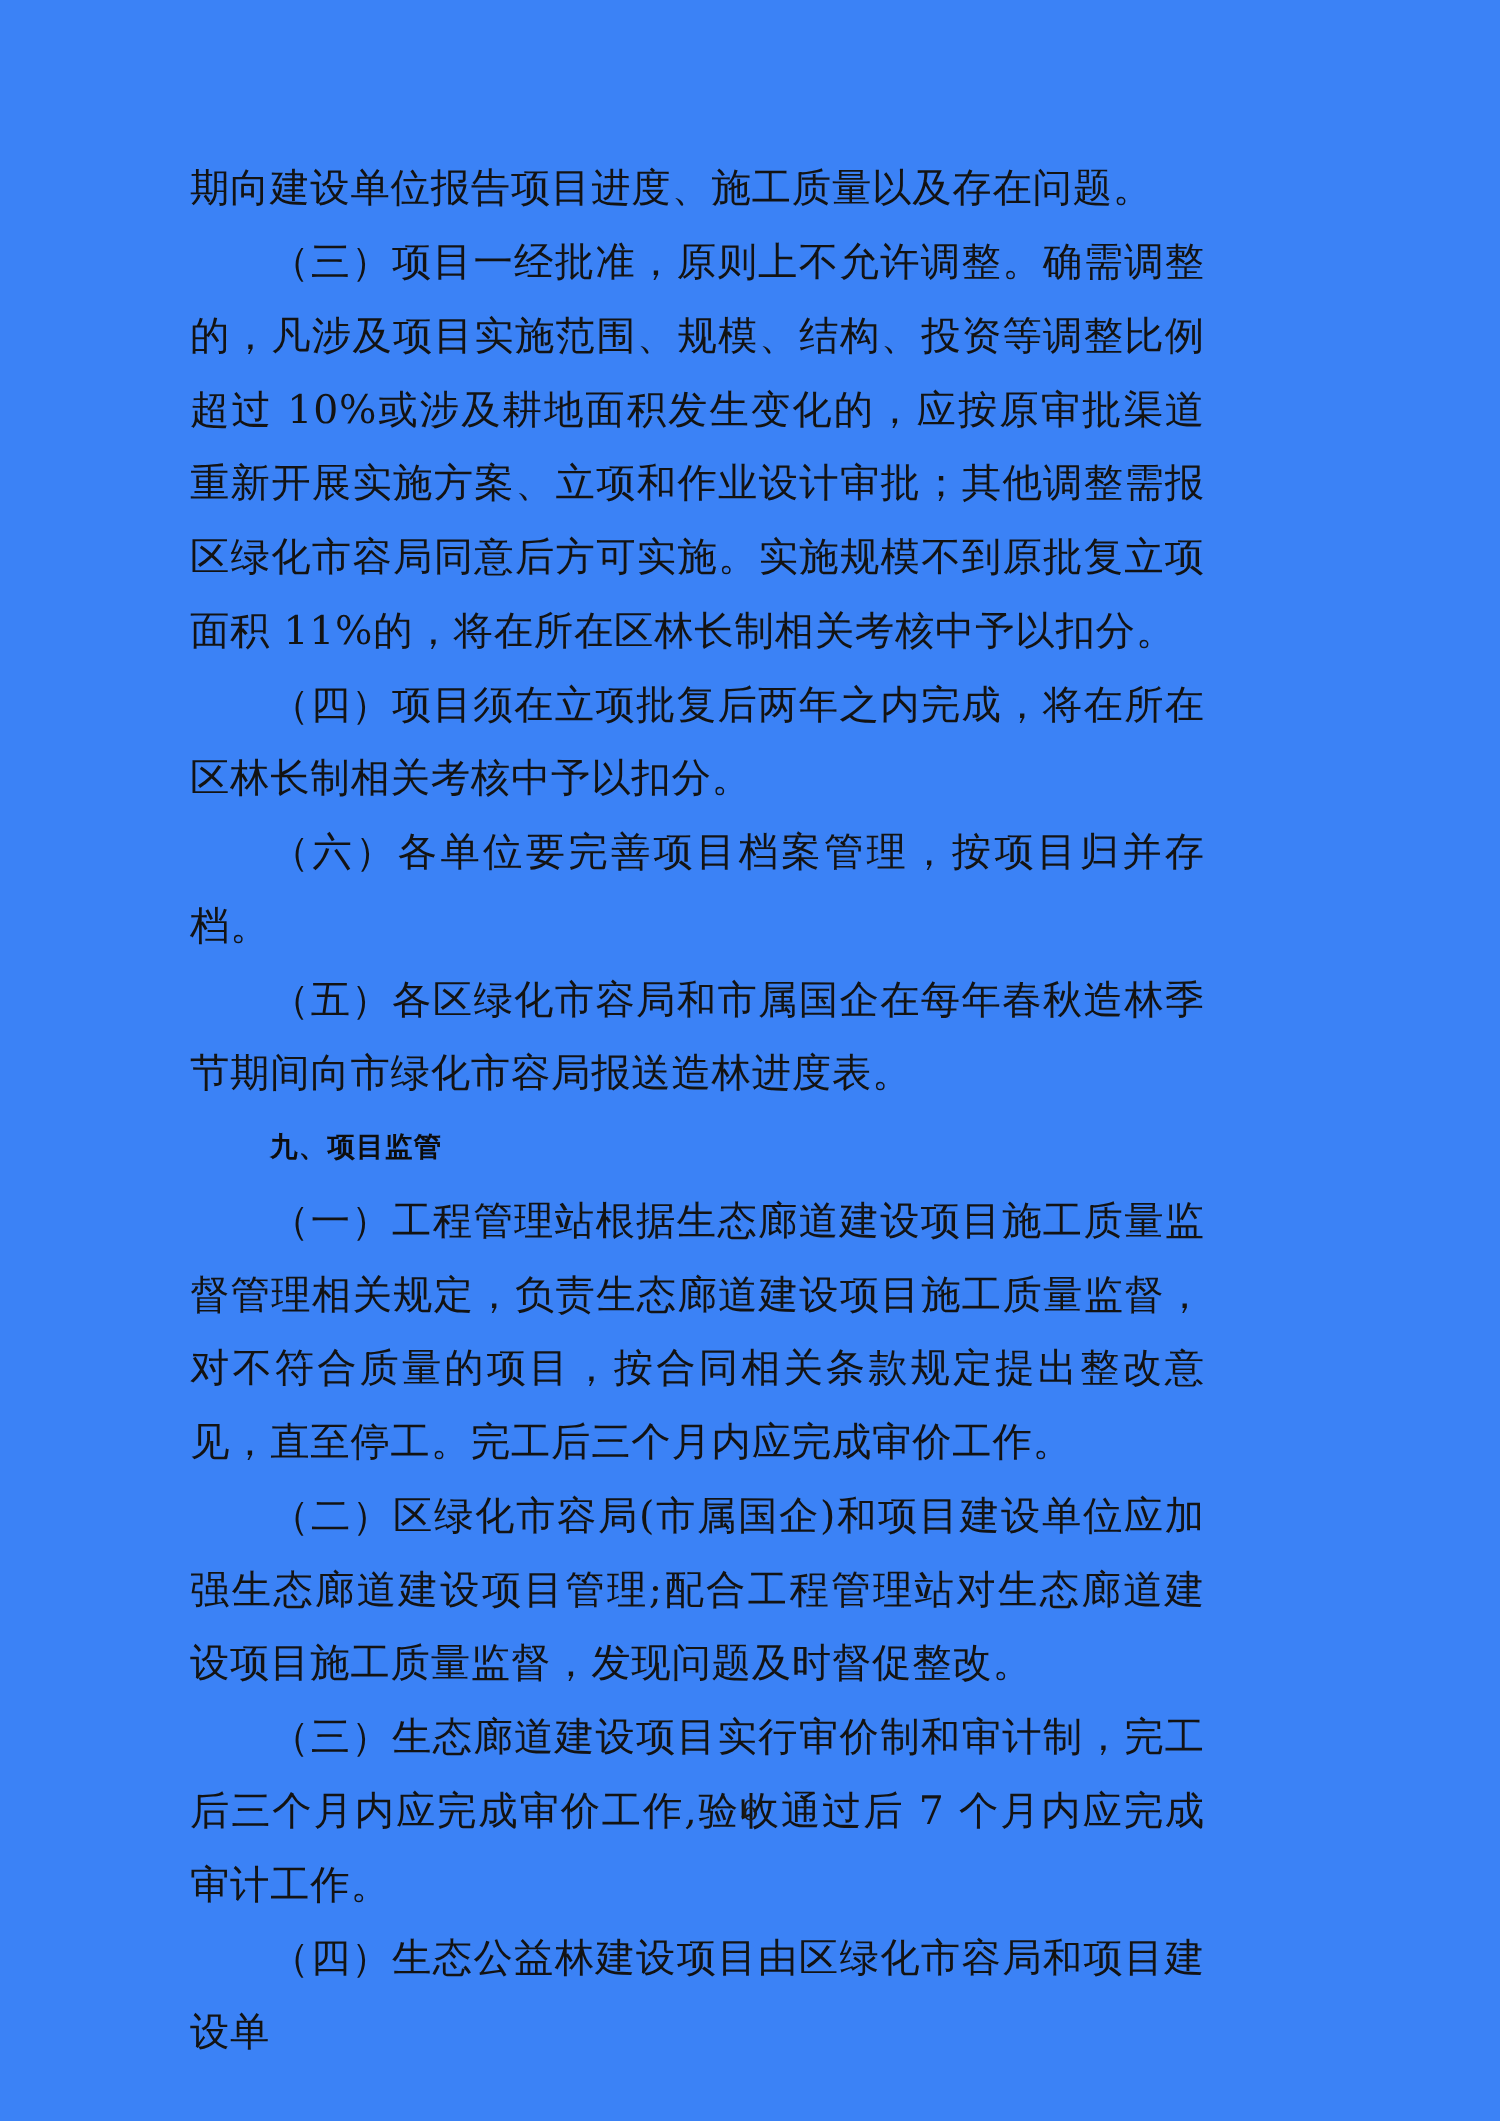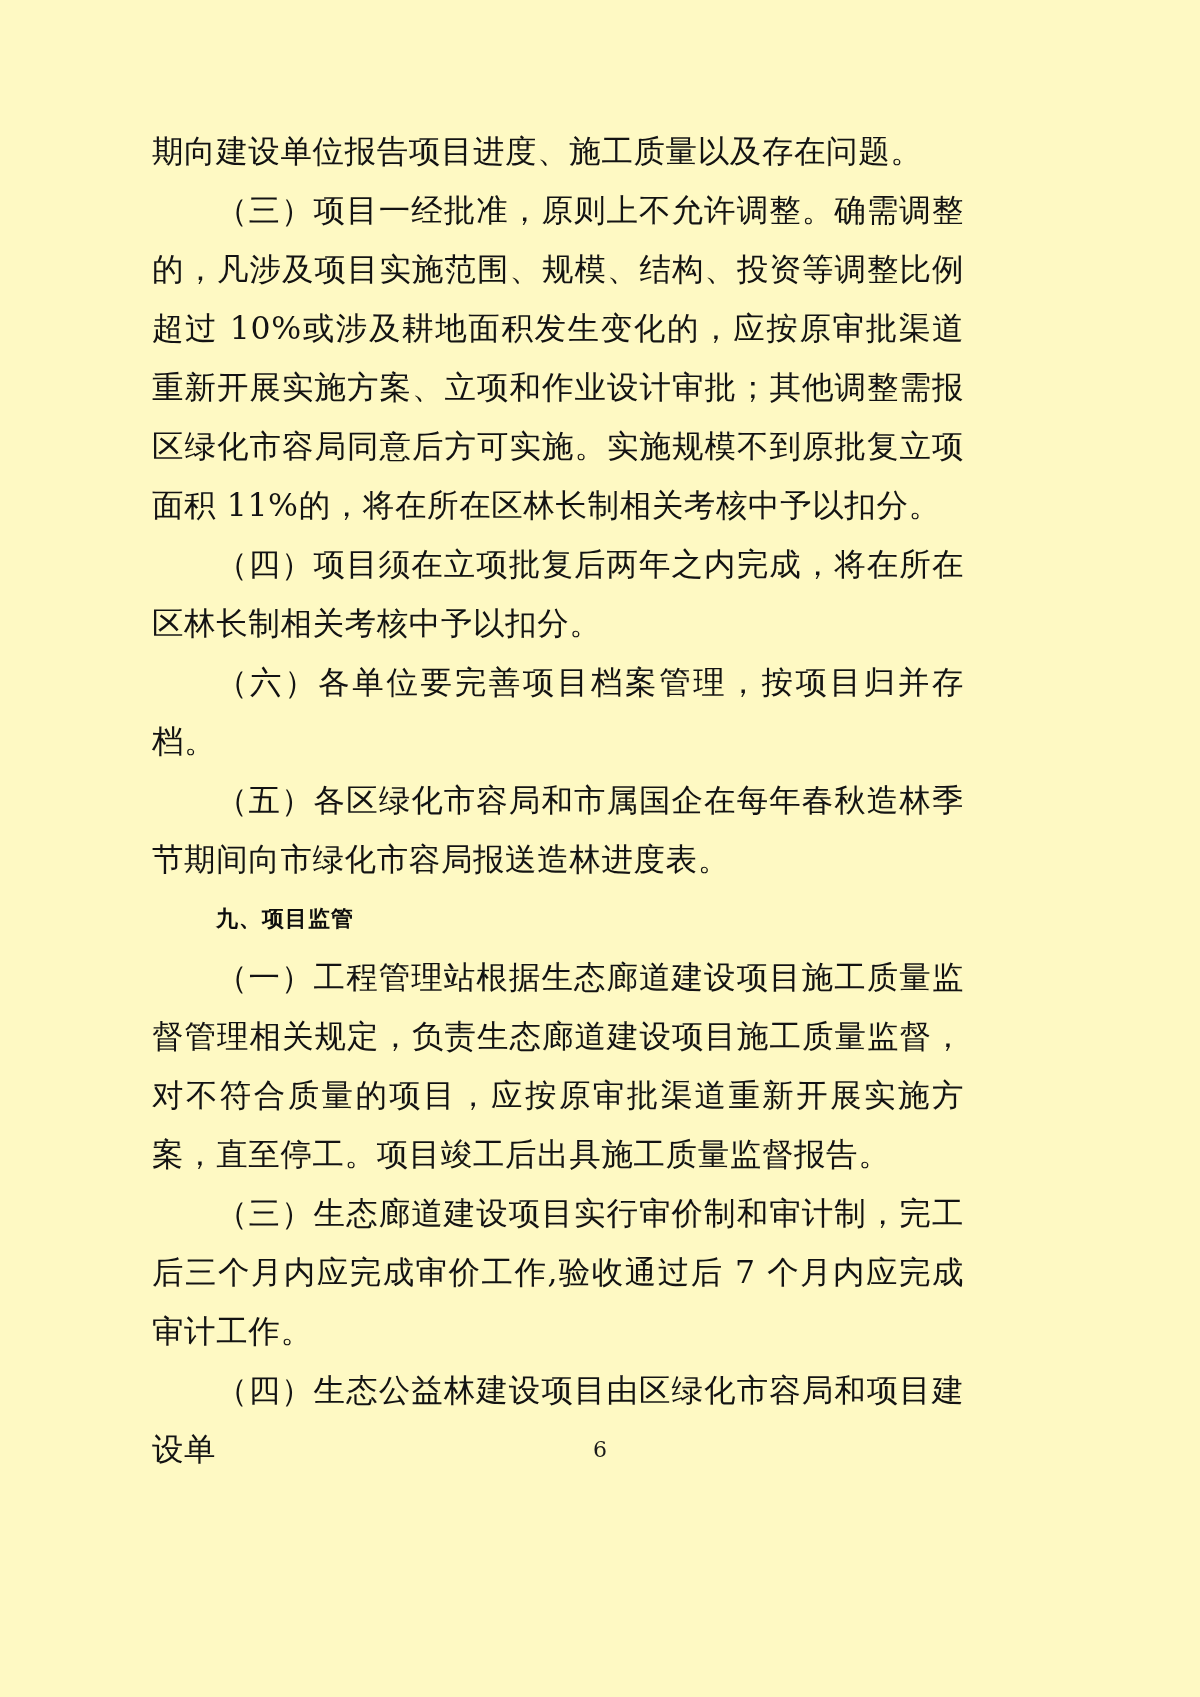--- a/index.html
+++ b/index.html
@@ -13,21 +13,21 @@
     position: relative;
     font-family: "DejaVu Serif", "Liberation Serif", serif;
     color: #111111;
     overflow: hidden;
   }
 
   
   .page {
     position: absolute;
     inset: 0;
-    background: #fef9c3;
+    background: #3b82f6;
   }
 
   .page-body {
     position: absolute;
     left: 152px;
     top: 122px;
     width: 812px;
   }
 
   
@@ -88,22 +88,23 @@
     <p class="doc-para indent">（三）项目一经批准，原则上不允许调整。确需调整的，凡涉及项目实施范围、规模、结构、投资等调整比例超过 10%或涉及耕地面积发生变化的，应按原审批渠道重新开展实施方案、立项和作业设计审批；其他调整需报区绿化市容局同意后方可实施。实施规模不到原批复立项面积 11%的，将在所在区林长制相关考核中予以扣分。</p>
 
     <p class="doc-para indent">（四）项目须在立项批复后两年之内完成，将在所在区林长制相关考核中予以扣分。</p>
 
     <p class="doc-para indent">（六）各单位要完善项目档案管理，按项目归并存档。</p>
 
     <p class="doc-para indent">（五）各区绿化市容局和市属国企在每年春秋造林季节期间向市绿化市容局报送造林进度表。</p>
 
     <h2 class="doc-heading">九、项目监管</h2>
 
-    <p class="doc-para indent">（一）工程管理站根据生态廊道建设项目施工质量监督管理相关规定，负责生态廊道建设项目施工质量监督，对不符合质量的项目，应按原审批渠道重新开展实施方案，直至停工。项目竣工后出具施工质量监督报告。</p>
+    <p class="doc-para indent">（一）工程管理站根据生态廊道建设项目施工质量监督管理相关规定，负责生态廊道建设项目施工质量监督，对不符合质量的项目，按合同相关条款规定提出整改意见，直至停工。完工后三个月内应完成审价工作。</p>
 
+    <p class="doc-para indent">（二）区绿化市容局(市属国企)和项目建设单位应加强生态廊道建设项目管理;配合工程管理站对生态廊道建设项目施工质量监督，发现问题及时督促整改。</p>
 
     <p class="doc-para indent">（三）生态廊道建设项目实行审价制和审计制，完工后三个月内应完成审价工作,验收通过后 7 个月内应完成审计工作。</p>
 
     <p class="doc-para indent">（四）生态公益林建设项目由区绿化市容局和项目建设单</p>
 
   </div>
 
   <div class="page-number">6</div>
 
 </div>

